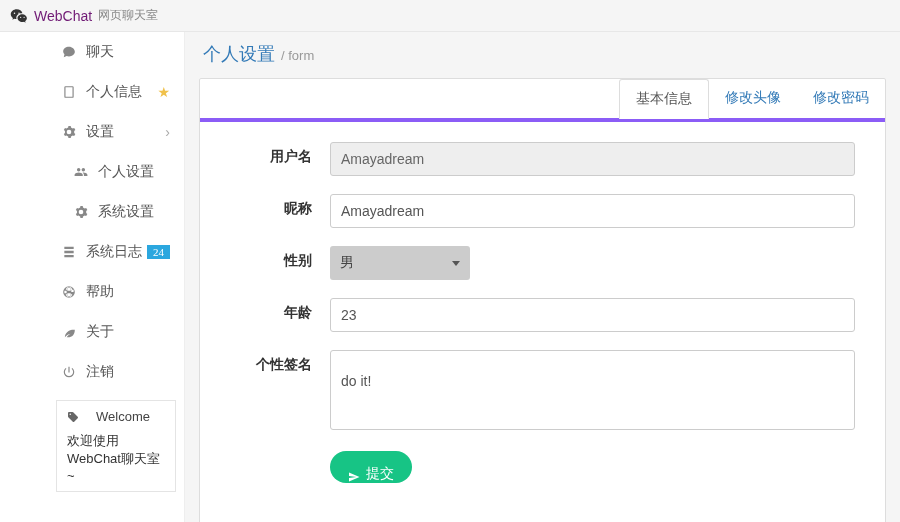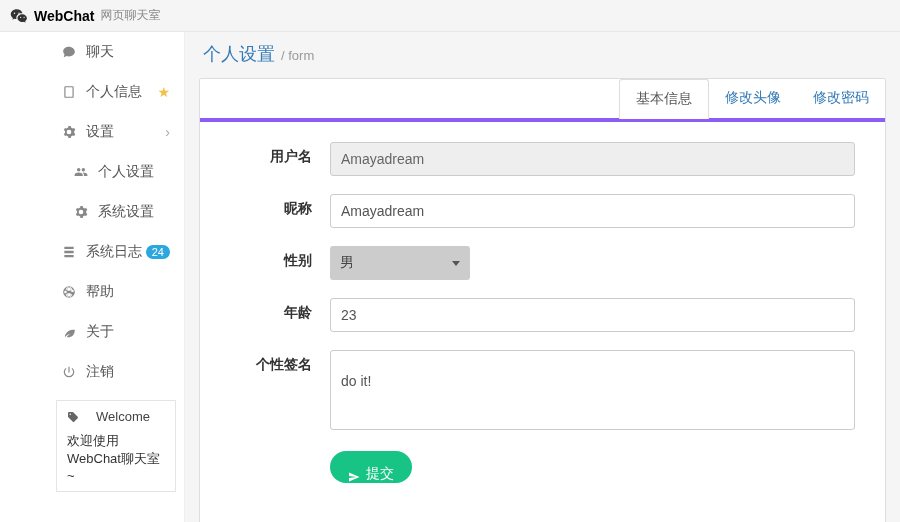--- a/index.html
+++ b/index.html
@@ -1,28 +1,28 @@
 <!DOCTYPE html>
 <html><head>
   <meta charset="utf-8">
   <style>
     * { margin: 0; padding: 0; box-sizing: border-box; font-family: "Microsoft YaHei", "Helvetica Neue", Helvetica, Arial, sans-serif; }
     body { width: 900px; height: 522px; background: #f5f5f5; overflow: hidden; font-size: 14px; color: #333; }
     .topbar { background: #f5f5f5; height: 32px; border-bottom: 1px solid #e7e7e7; display: flex; align-items: center; padding: 0 10px; }
     .topbar .logo-icon { width: 18px; height: 18px; fill: #333; margin-right: 6px; }
-    .topbar .brand { font-weight: bold; color: #000000; }
+    .topbar .brand { font-weight: normal; color: #701a75; }
     .topbar .tagline { font-size: 12px; color: #888; margin-left: 6px; }
     .layout { display: flex; height: calc(100% - 32px); }
     .sidebar { width: 185px; background: #fff; border-right: 1px solid #eee; display: flex; flex-direction: column; padding-left: 48px; }
     .nav-item { display: flex; align-items: center; height: 40px; padding: 0 14px; color: #555; cursor: pointer; position: relative; }
     .nav-item .nav-icon { width: 14px; height: 14px; margin-right: 10px; fill: #888; flex-shrink: 0; }
     .nav-item .label { flex: 1; }
     .nav-item .star { color: #f0c14b; font-size: 14px; }
     .nav-item .chev { color: #aaa; font-size: 14px; }
-    .nav-item .badge { background: #2ba7df; color: #fff; font-size: 11px; padding: 1px 6px; border-radius: 7px; }
+    .nav-item .badge { background: #2ba7df; color: #fff; font-size: 11px; padding: 1px 6px; border-radius: 0; font-family: Liberation Serif, serif; }
     .sub-item { display: flex; align-items: center; height: 40px; padding: 0 14px 0 26px; color: #555; cursor: pointer; }
     .sub-item .nav-icon { width: 14px; height: 14px; margin-right: 10px; fill: #888; }
     .welcome-box { margin: 8px; border: 1px solid #e4e4e4; padding: 8px 10px; }
     .welcome-box .wtitle { display: flex; align-items: center; font-size: 13px; margin-bottom: 8px; color: #444; gap: 11px; }
     .welcome-box .wtitle svg { width: 12px; height: 12px; fill: #666; margin-right: 6px; }
     .welcome-box .wtext { font-size: 13px; color: #333; }
     .content { flex: 1; padding: 10px 14px; overflow: auto; }
     .page-head { display: flex; align-items: baseline; margin-bottom: 12px; margin-left: 4px; }
     .page-head .title { color: #337ab7; font-size: 18px; }
     .page-head .sub { color: #999; font-size: 13px; margin-left: 6px; }

